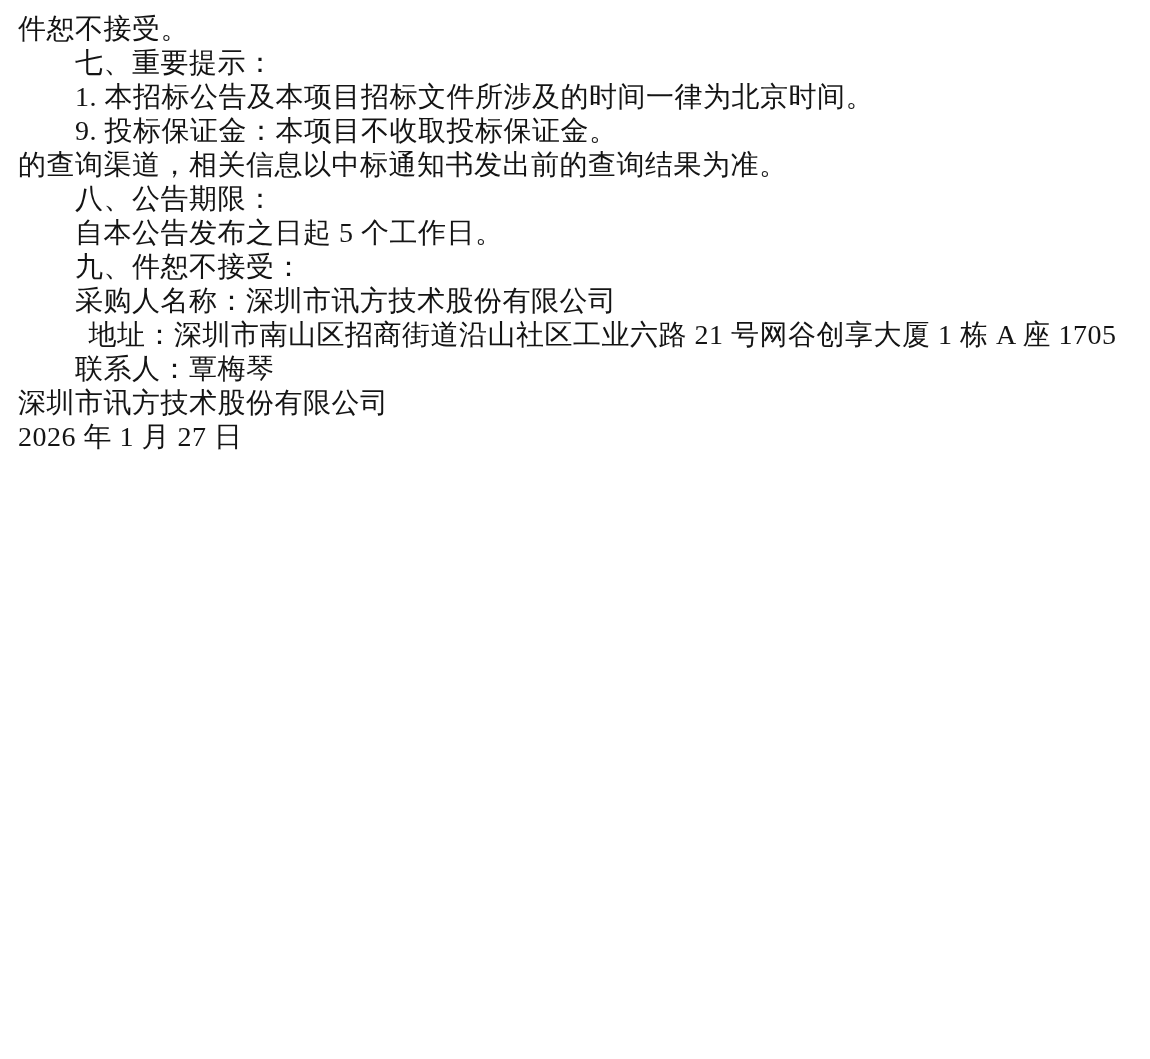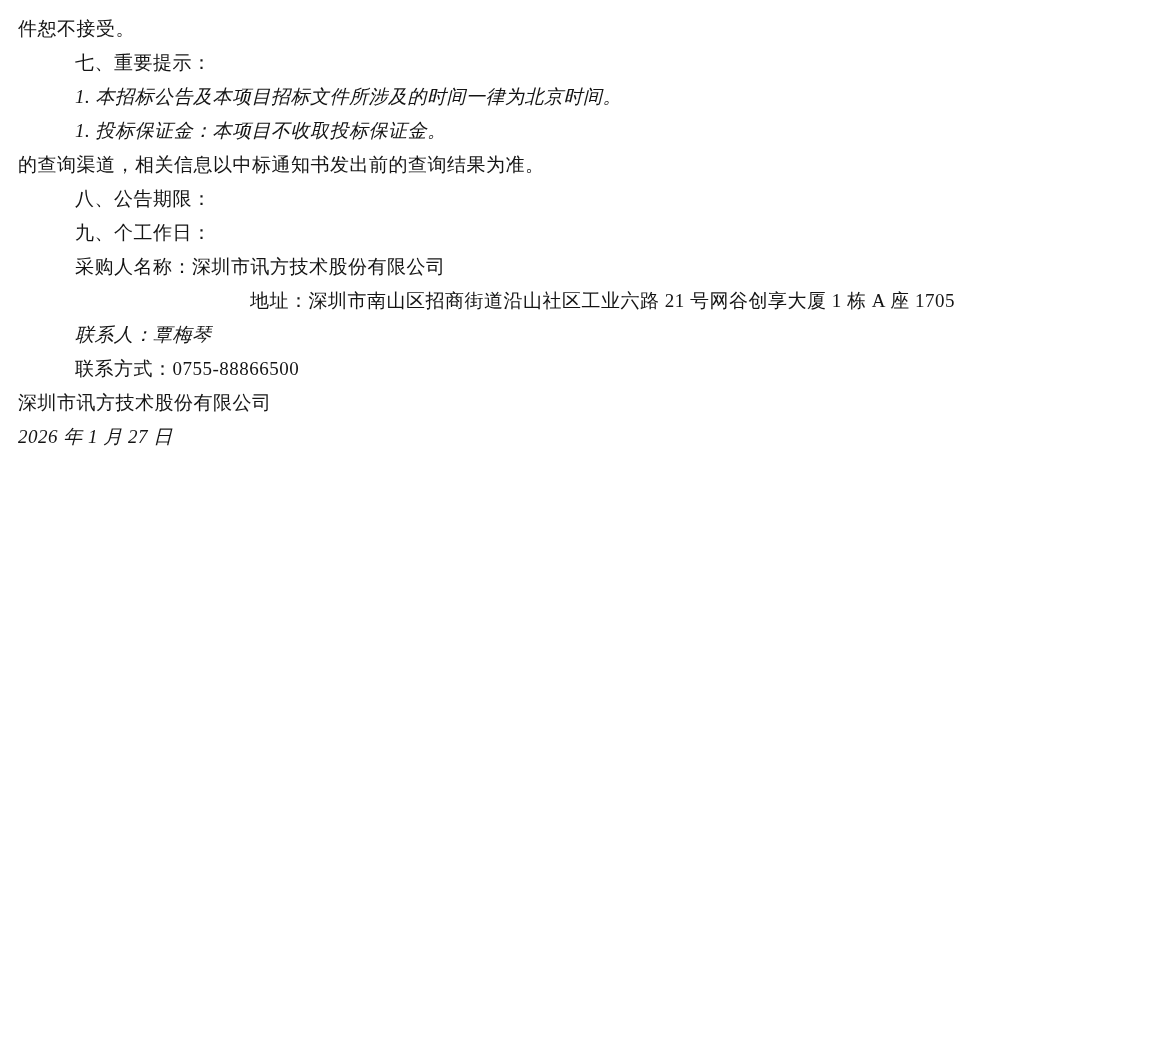--- a/index.html
+++ b/index.html
@@ -16,53 +16,53 @@
   }
   .page {
     box-sizing: border-box;
     width: 1150px;
     height: 1059px;
     padding: 12px 20px 0 18px;
     background: #ffffff;
   }
   p.ln {
     margin: 0;
-    font-size: 19px;
+    font-size: 28px;
     line-height: 34px;
     white-space: nowrap;
     letter-spacing: 0.5px;
   }
   
   .indent { padding-left: 57px; }
   
   .flush  { padding-left: 0; }
   
   .sign-company { padding-right: 32px; }
   .sign-date    { padding-right: 17px; }
   
   .mt23 { margin-top: 23px; }
   .mt28 { margin-top: 28px; }
   .mt34 { margin-top: 34px; }
   .mt37 { margin-top: 37px; text-align: center; }
-  .mt38 { margin-top: 38px; font-style: italic; }
+  .mt38 { margin-top: 38px; }
   .mt39 { margin-top: 39px; }
   .mt41 { margin-top: 41px; }
   .mt43 { margin-top: 43px; }
   .mt44 { margin-top: 44px; }
 </style>
 </head>
 <body>
 
 <div class="page">
   <p class="ln flush">件恕不接受。</p>
   <p class="ln indent mt39">七、重要提示：</p>
   <p class="ln indent mt38">1. 本招标公告及本项目招标文件所涉及的时间一律为北京时间。</p>
-  <p class="ln indent mt38">1. 投标保证金：本项目不收取投标保证金。</p>
+  <p class="ln indent mt38">9. 投标保证金：本项目不收取投标保证金。</p>
   <p class="ln flush mt28">的查询渠道，相关信息以中标通知书发出前的查询结果为准。</p>
   <p class="ln indent mt44">八、公告期限：</p>
-  <p class="ln indent mt23">九、个工作日：</p>
+  <p class="ln indent mt34">自本公告发布之日起 5 个工作日。</p>
+  <p class="ln indent mt23">九、件恕不接受：</p>
   <p class="ln indent mt43">采购人名称：深圳市讯方技术股份有限公司</p>
   <p class="ln indent mt37">地址：深圳市南山区招商街道沿山社区工业六路 21 号网谷创享大厦 1 栋 A 座 1705</p>
   <p class="ln indent mt38">联系人：覃梅琴</p>
-  <p class="ln indent mt39">联系方式：0755-88866500</p>
   <p class="ln sign-company mt41">深圳市讯方技术股份有限公司</p>
   <p class="ln sign-date mt38">2026 年 1 月 27 日</p>
 </div>
 
 </body></html>

